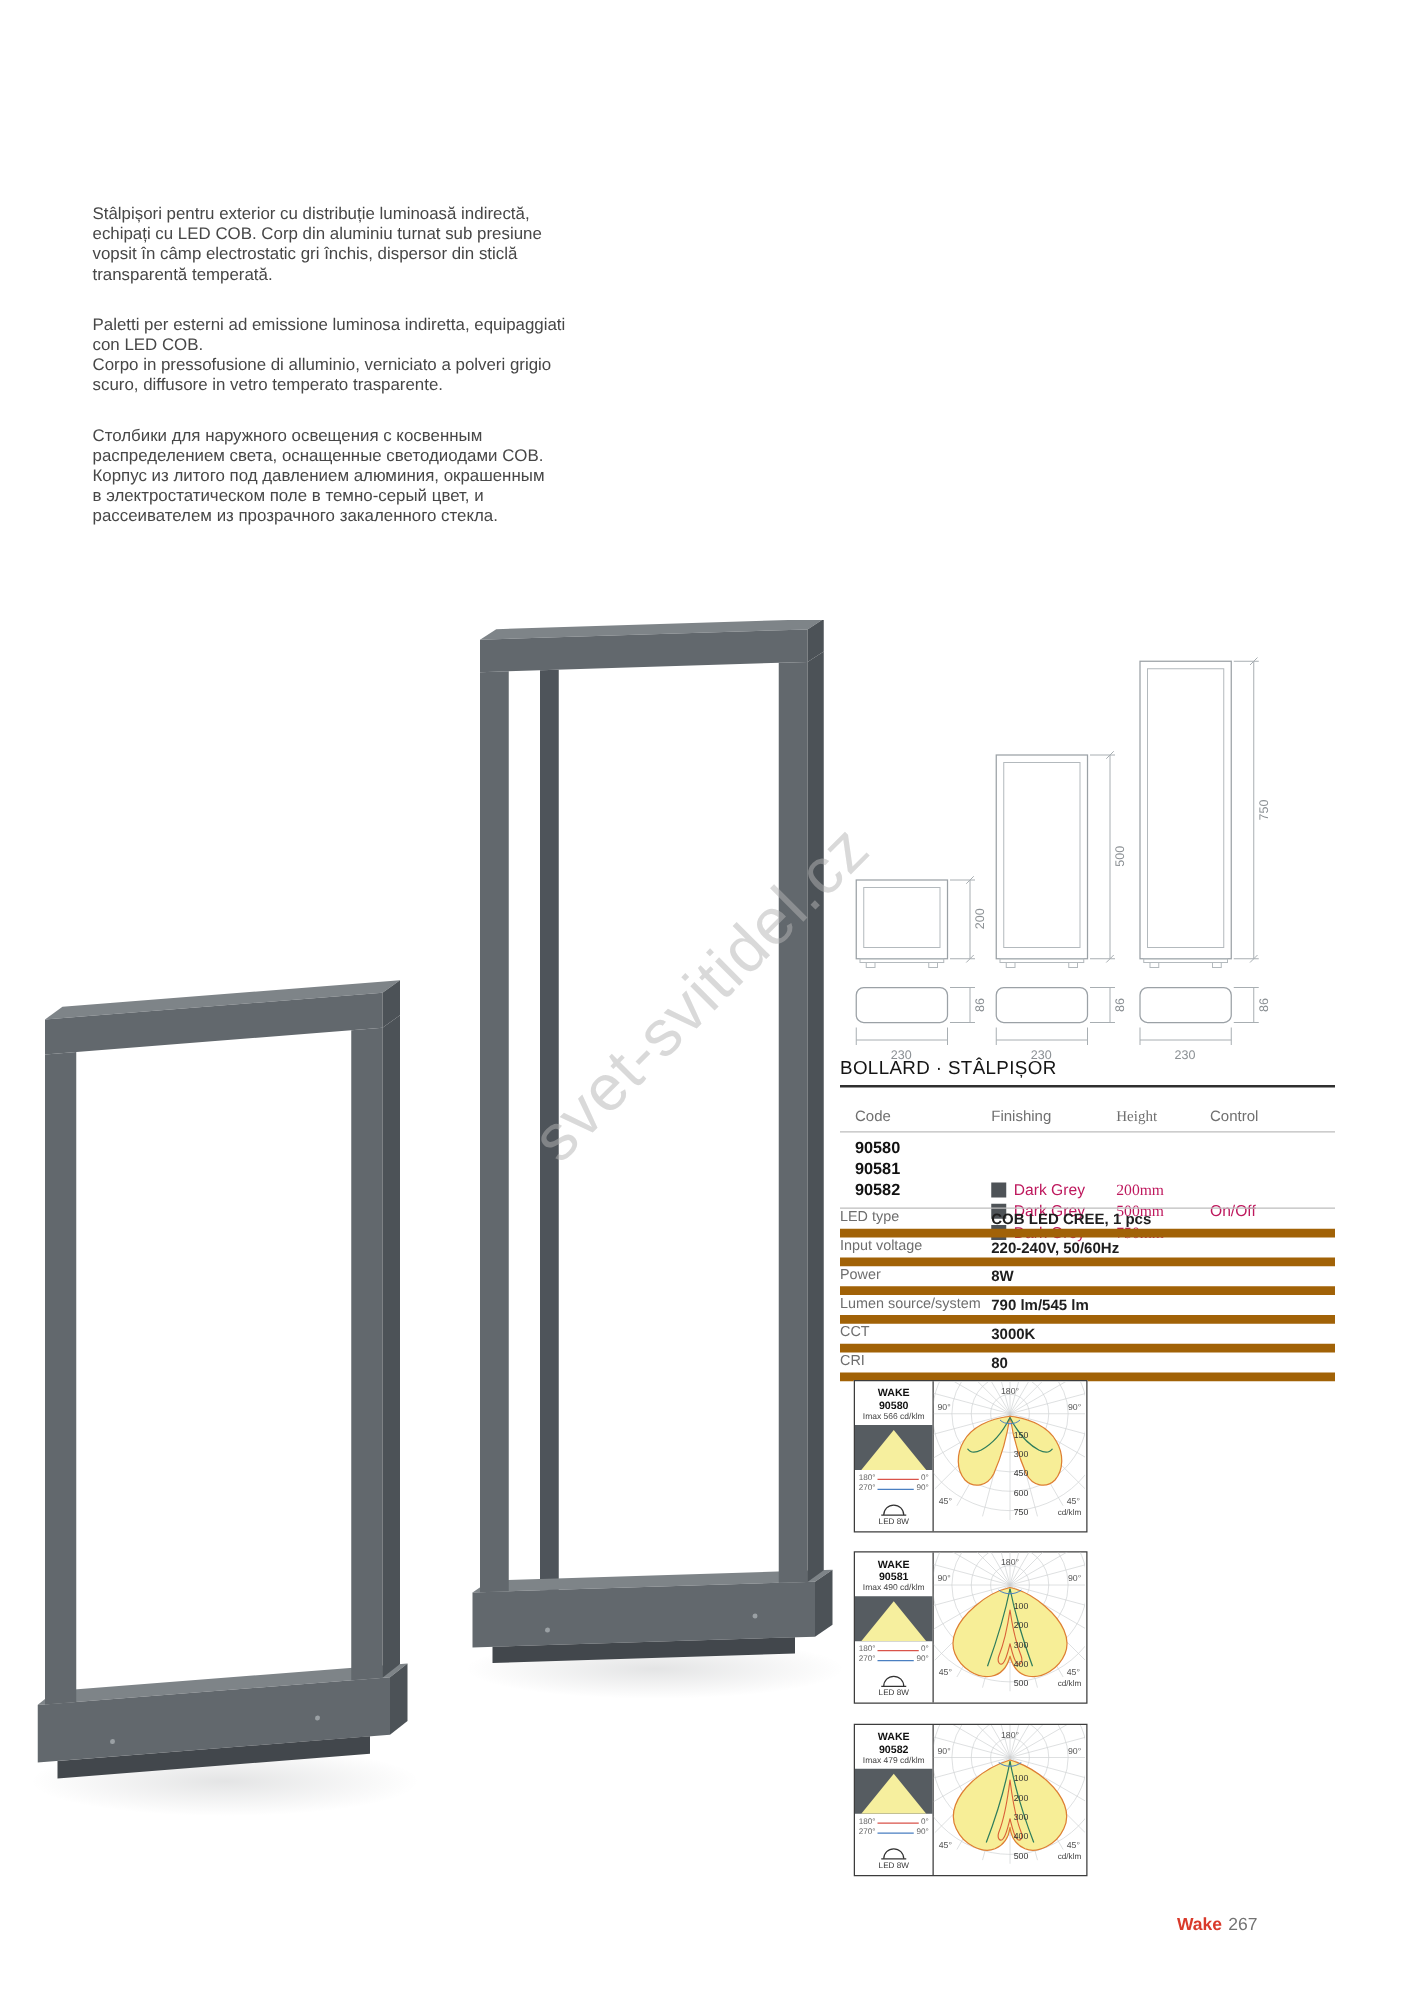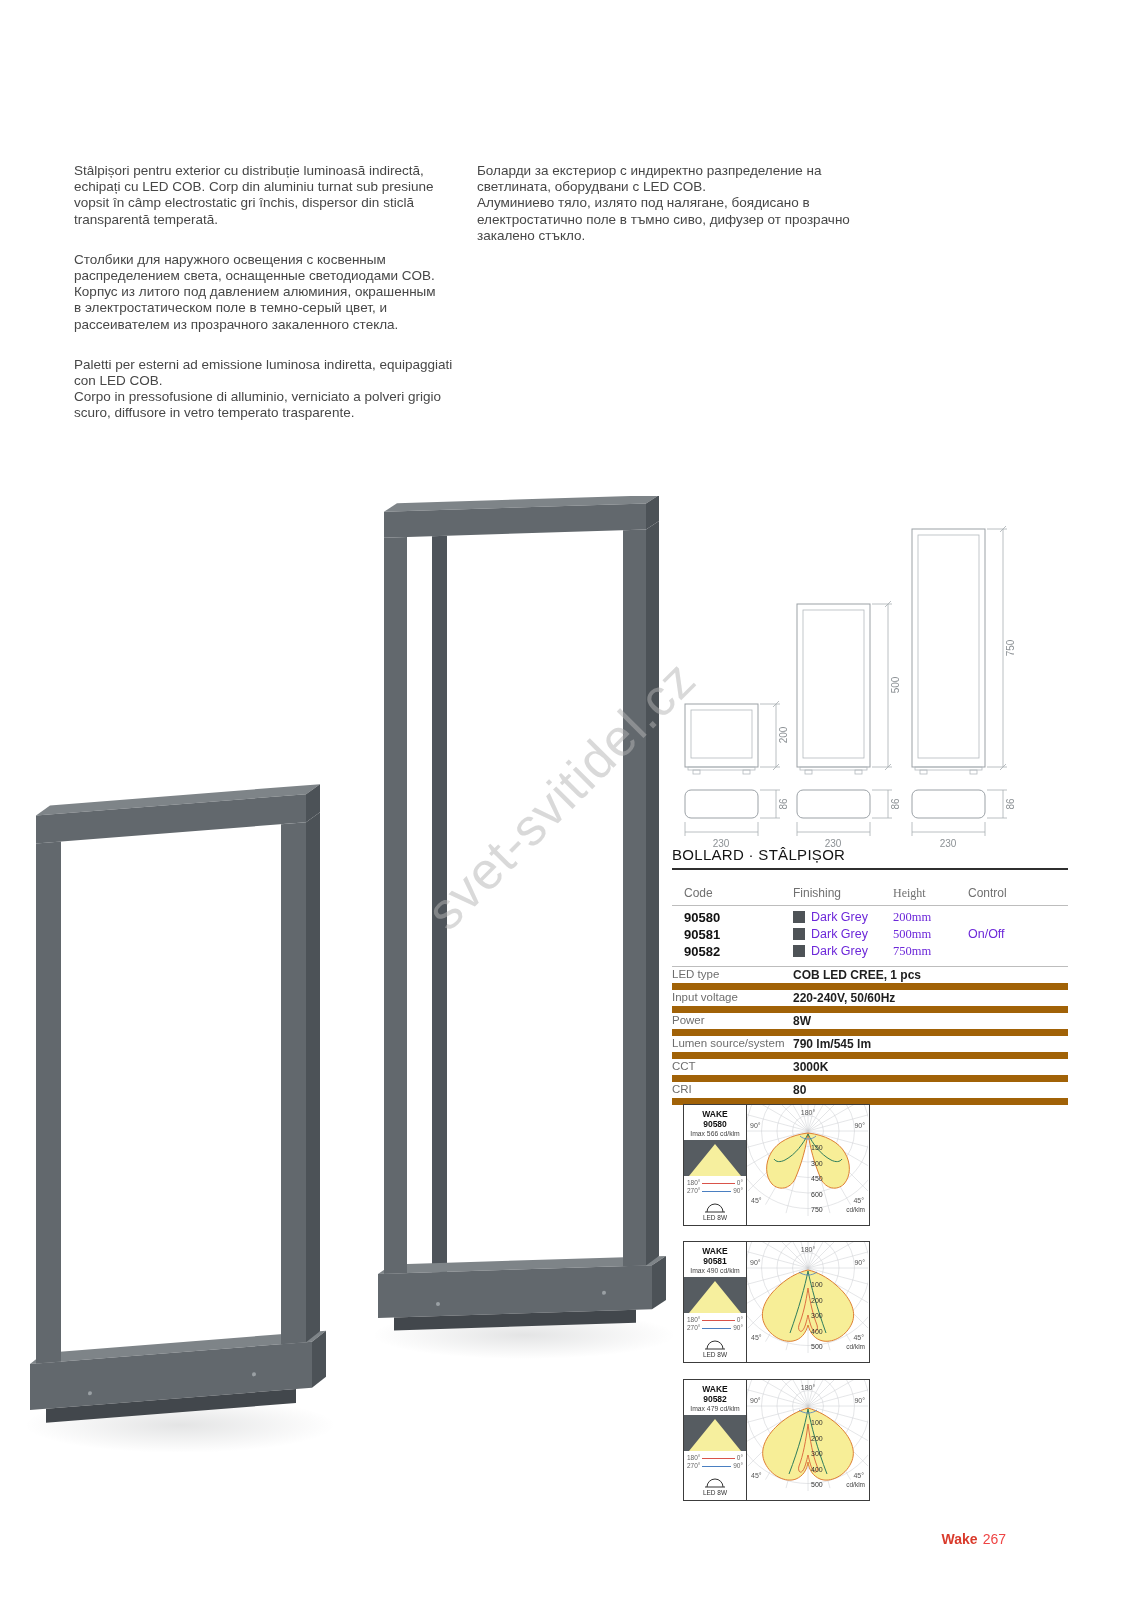--- a/index.html
+++ b/index.html
@@ -32,21 +32,21 @@
   .rpanel{position:absolute;left:672px;width:396px;}
   #tbl-title{top:846px;font-size:15px;font-weight:normal;color:#141414;letter-spacing:.3px;}
   #tbl-rule{top:868px;height:2px;background:#2f2f2f;}
   .thead{top:886px;height:17px;font-size:12px;color:#707070;}
   .thead span,.trow span{position:absolute;top:0;white-space:nowrap;}
   #thead-rule{top:905px;height:1px;background:#bdbdbd;}
   .trows{top:910px;height:52px;}
   .trow{position:absolute;left:0;right:0;height:17px;}
   .trow .c-code{left:0;font-size:13px;font-weight:bold;color:#111;}
   .c1{left:0;margin-left:12px;} .c2{left:121px;} .c3{left:221px;font-family:Liberation Serif, serif;} .c4{left:296px;}
-  .trow .c-fin,.trow .c-h,.trow .c-ctl{font-size:12.5px;color:#6d28d9;}
+  .trow .c-fin,.trow .c-h,.trow .c-ctl{font-size:12.5px;color:#be185d;margin-top:35px;}
   .swatch{display:inline-block;width:12px;height:12px;background:#4e5357;margin-right:6px;vertical-align:-2px;}
   .specs{top:966px;}
   .spec{position:relative;height:16px;border-bottom:7px solid #a16207;text-decoration:underline;}
   .spec:first-child{border-top:1px solid #bdbdbd;}
   .spec .sl{position:absolute;left:0;top:1px;font-size:11.5px;color:#6e6e6e;}
   .spec .sv{position:absolute;left:121px;top:1px;font-size:12px;font-weight:600;color:#1e1e1e;}
 
   
   .diagram{position:absolute;left:683px;width:185px;height:120px;border:1px solid #3c3c3c;display:flex;background:#fff;z-index:3;}
   .dg-info{width:62px;border-right:1px solid #3c3c3c;display:flex;flex-direction:column;align-items:center;}
@@ -67,48 +67,43 @@
   .ang-label{font-family:"Liberation Sans","DejaVu Sans",sans-serif;font-size:7px;fill:#555;}
   .unit-label{font-family:"Liberation Sans","DejaVu Sans",sans-serif;font-size:6.5px;fill:#444;}
   .lobe{fill:#f7ee97;stroke:#de7f33;stroke-width:1;stroke-linejoin:round;}
   .spike{fill:#f7ee97;stroke:#d96038;stroke-width:.9;stroke-linejoin:round;}
   .cgreen{fill:none;stroke:#2f7d5c;stroke-width:1;}
   .cblue{fill:none;stroke:#4a7fc1;stroke-width:.8;}
 
   
   #footer{position:absolute;top:1531px;right:63px;font-size:14px;z-index:3;}
   #footer .brand{color:#d93a2b;font-weight:bold;}
-  #footer .pnum{color:#ef4444;margin-left:5px;}
+  #footer .pnum{color:#737373;margin-left:5px;}
 </style>
 </head>
 <body>
 
 <div id="page">
 
   <div id="col-left" class="intro-col">
     <p>Stâlpișori pentru exterior cu distribuție luminoasă indirectă,
 echipați cu LED COB. Corp din aluminiu turnat sub presiune
 vopsit în câmp electrostatic gri închis, dispersor din sticlă
 transparentă temperată.</p>
+    <p>Paletti per esterni ad emissione luminosa indiretta, equipaggiati
+con LED COB.
+Corpo in pressofusione di alluminio, verniciato a polveri grigio
+scuro, diffusore in vetro temperato trasparente.</p>
     <p>Столбики для наружного освещения с косвенным
 распределением света, оснащенные светодиодами COB.
 Корпус из литого под давлением алюминия, окрашенным
 в электростатическом поле в темно-серый цвет, и
 рассеивателем из прозрачного закаленного стекла.</p>
-    <p>Paletti per esterni ad emissione luminosa indiretta, equipaggiati
-con LED COB.
-Corpo in pressofusione di alluminio, verniciato a polveri grigio
-scuro, diffusore in vetro temperato trasparente.</p>
   </div>
   <div id="col-right" class="intro-col">
-    <p>Боларди за екстериор с индиректно разпределение на
-светлината, оборудвани с LED COB.
-Алуминиево тяло, излято под налягане, боядисано в
-електростатично поле в тъмно сиво, дифузер от прозрачно
-закалено стъкло.</p>
   </div>
 
   <div class="shadow" style="left:18px;top:1396px;width:324px;height:58px;"></div>
   <div class="shadow" style="left:366px;top:1310px;width:316px;height:50px;"></div>
 
   <svg class="render" style="left:30px;top:768px;" width="300" height="690" viewBox="0 0 300 690">
     <g transform="skewY(-4.5)">
       <polygon points="6,48 276,48 290,39 20,39" fill="#7e8488"></polygon>
       <rect x="6" y="48" width="270" height="28" fill="#62686d"></rect>
       <polygon points="276,48 290,39 290,67 276,76" fill="#4c5257"></polygon>

